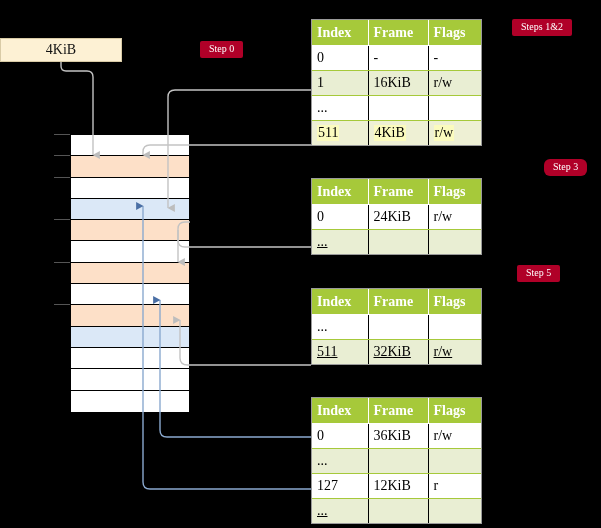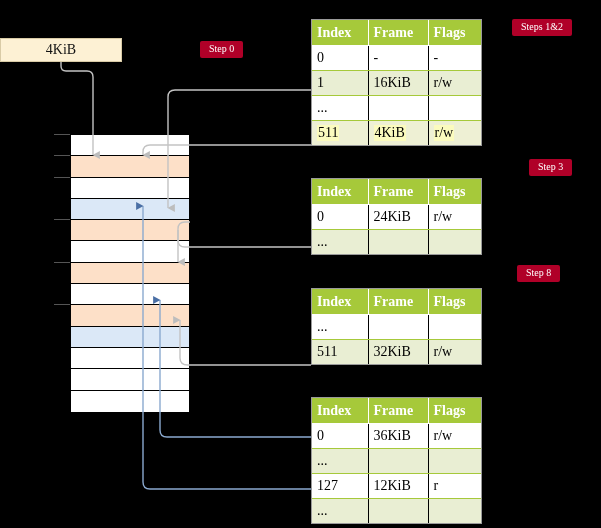--- a/index.html
+++ b/index.html
@@ -23,21 +23,21 @@
           border-collapse:collapse;background:#fff;}
   .ptable table{border-collapse:collapse;width:169px;table-layout:fixed;padding-left:16px;}
   .ptable th{background:#a6c93a;color:#fff;font-weight:bold;font-size:14px;
              text-align:left;padding:2px 5px;height:21px;
              border-right:1px solid #fff;border-bottom:1px solid #fff;}
   .ptable th:last-child{border-right:none;}
   .ptable td{font-size:14px;padding:2px 5px;height:20px;
              border-right:1px solid #000;border-bottom:1px solid #a6c93a;
              overflow:hidden;white-space:nowrap;}
   .ptable td:last-child{border-right:none;}
-  .ptable tr:last-child td{border-bottom:none;}
+  .ptable tr:last-child td{border-bottom:none;text-decoration:underline;}
   .row-alt td{background:#e9eed3;}
   .row-plain td{background:#ffffff;}
   .row-hl td{background:#eef0d4;}
   .row-hl td span.hl{background:#fbfbbe;display:inline-block;padding:0 1px;}
   col.c-index{width:56px;}
   col.c-frame{width:60px;}
   col.c-flags{width:53px;}
 
   
   .memcol{position:absolute;border:1px solid #000;background:#fff;box-sizing:border-box;}
@@ -118,25 +118,25 @@
     <path d="M143,418 L143,482 Q143,489 150,489 L311,489" fill="none" stroke="#8aa9cf" stroke-width="1.4"></path>
     <path d="M143,418 L143,206" fill="none" stroke="#8aa9cf" stroke-width="1.4" marker-end="url(#arr-blue)"></path>
   </svg>
 
   <div class="badge" style="left:200px;top:41px;">
     <span>Step 0</span>
   </div>
   <div class="badge" style="left:512px;top:19px;">
     <span>Steps 1&amp;2</span>
   </div>
-  <div class="badge" style="left:529px;top:159px;">
+  <div class="badge" style="left:544px;top:159px;border-radius:6px;">
     <span>Step 3</span>
   </div>
   <div class="badge" style="left:517px;top:265px;">
-    <span>Step 8</span>
+    <span>Step 5</span>
   </div>
 
   <div id="tables-host">
       <div class="ptable" style="left: 311px; top: 19px;">
         <table>
           <colgroup>
             <col class="c-index">
             <col class="c-frame">
             <col class="c-flags">
           </colgroup>

